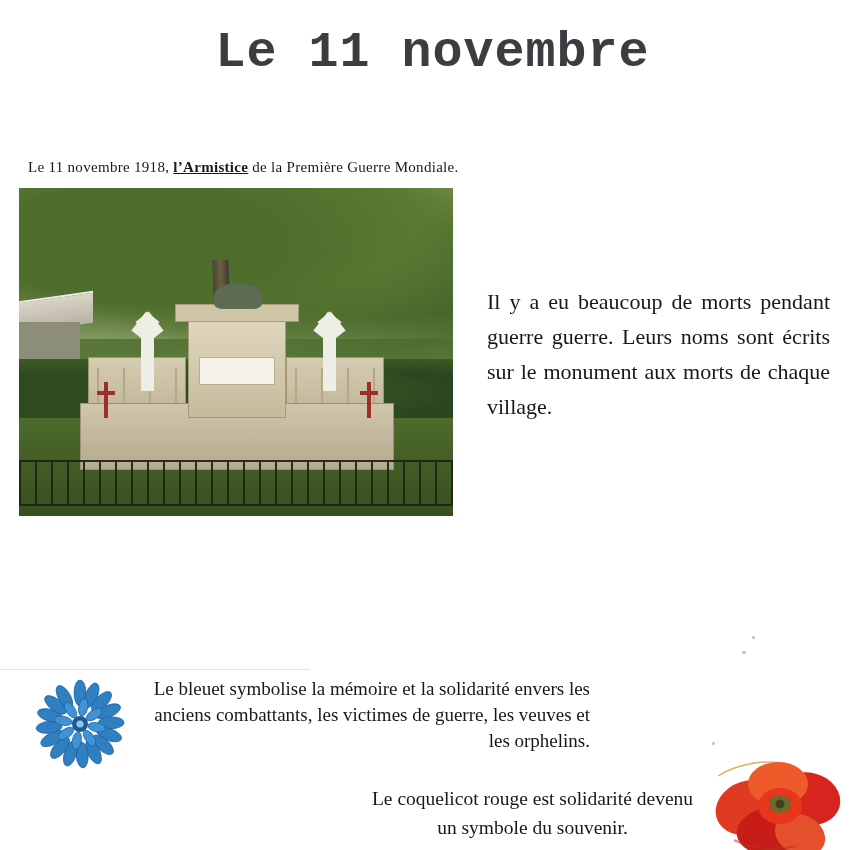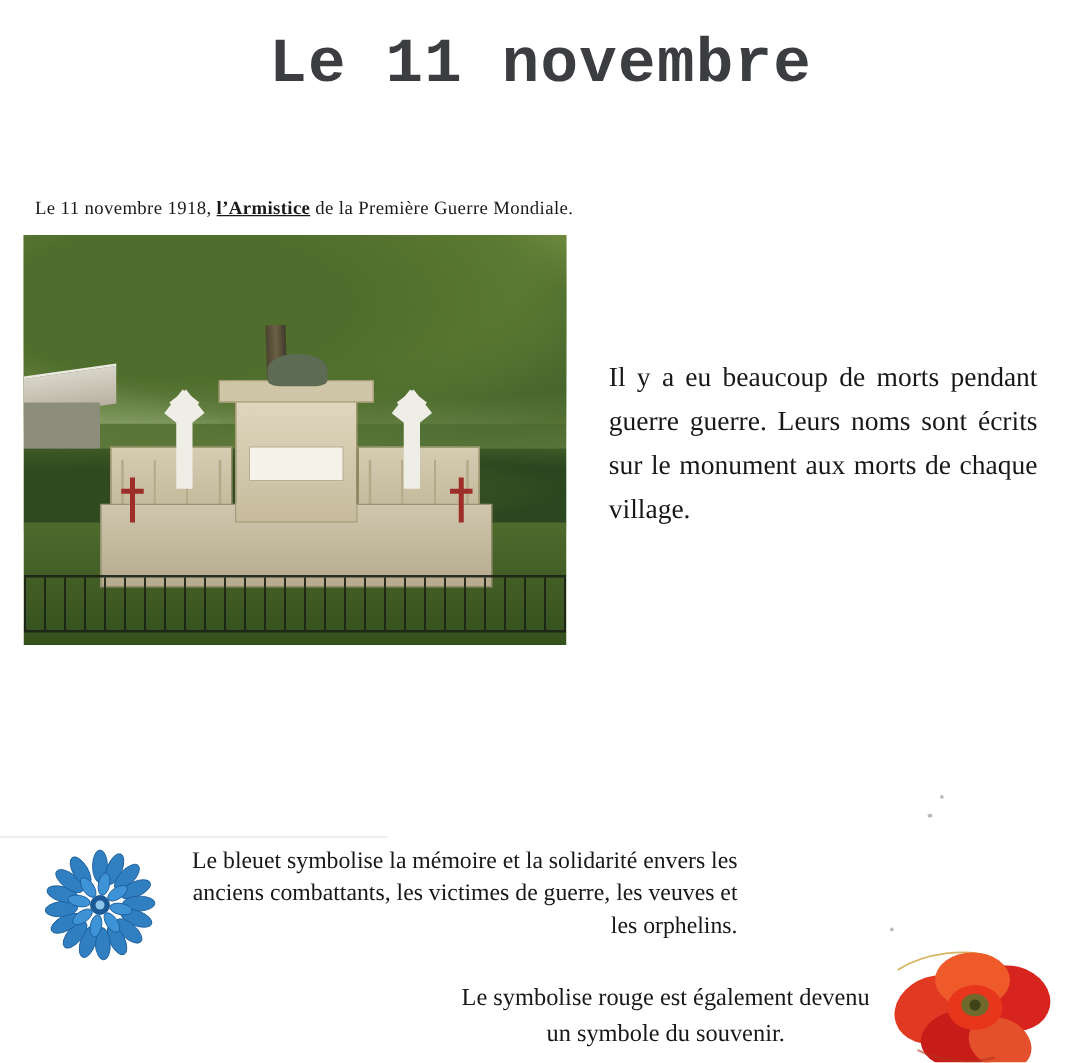--- a/index.html
+++ b/index.html
@@ -382,21 +382,21 @@
             <ellipse cx="0" cy="-17" rx="4.5" ry="9" transform="rotate(326)"></ellipse>
           </g>
         </g>
         <circle cx="0" cy="0" r="8" fill="#1c5a97"></circle>
         <circle cx="0" cy="0" r="3.6" fill="#8ec4ea"></circle>
       </g>
     </svg>
     <div class="bleuet-text">Le bleuet symbolise la mémoire et la solidarité envers les anciens combattants, les victimes de guerre, les veuves et les orphelins.</div>
   </div>
 
-  <div class="coquelicot-text">Le symbolise rouge est également devenu un symbole du souvenir.</div>
+  <div class="coquelicot-text">Le coquelicot rouge est solidarité devenu un symbole du souvenir.</div>
   <svg class="poppy-img" viewBox="0 0 175 102">
     <g transform="translate(96,58)">
       <path d="M-62,-30 C-40,-44 -6,-48 14,-40" stroke="#caa23a" stroke-width="1.4" fill="none" opacity=".8"></path>
       <ellipse cx="-30" cy="-8" rx="34" ry="27" fill="#e03a22" transform="rotate(-18)"></ellipse>
       <ellipse cx="26" cy="-14" rx="32" ry="26" fill="#d8241f" transform="rotate(14)"></ellipse>
       <ellipse cx="-10" cy="24" rx="36" ry="24" fill="#c81c18" transform="rotate(-6)"></ellipse>
       <ellipse cx="30" cy="18" rx="26" ry="20" fill="#e4502c" transform="rotate(24)"></ellipse>
       <ellipse cx="-2" cy="-22" rx="30" ry="22" fill="#ef5a2a"></ellipse>
       <ellipse cx="0" cy="0" rx="22" ry="18" fill="#e8361c"></ellipse>
       <ellipse cx="0" cy="-2" rx="11" ry="9" fill="#6f6a2c"></ellipse>

